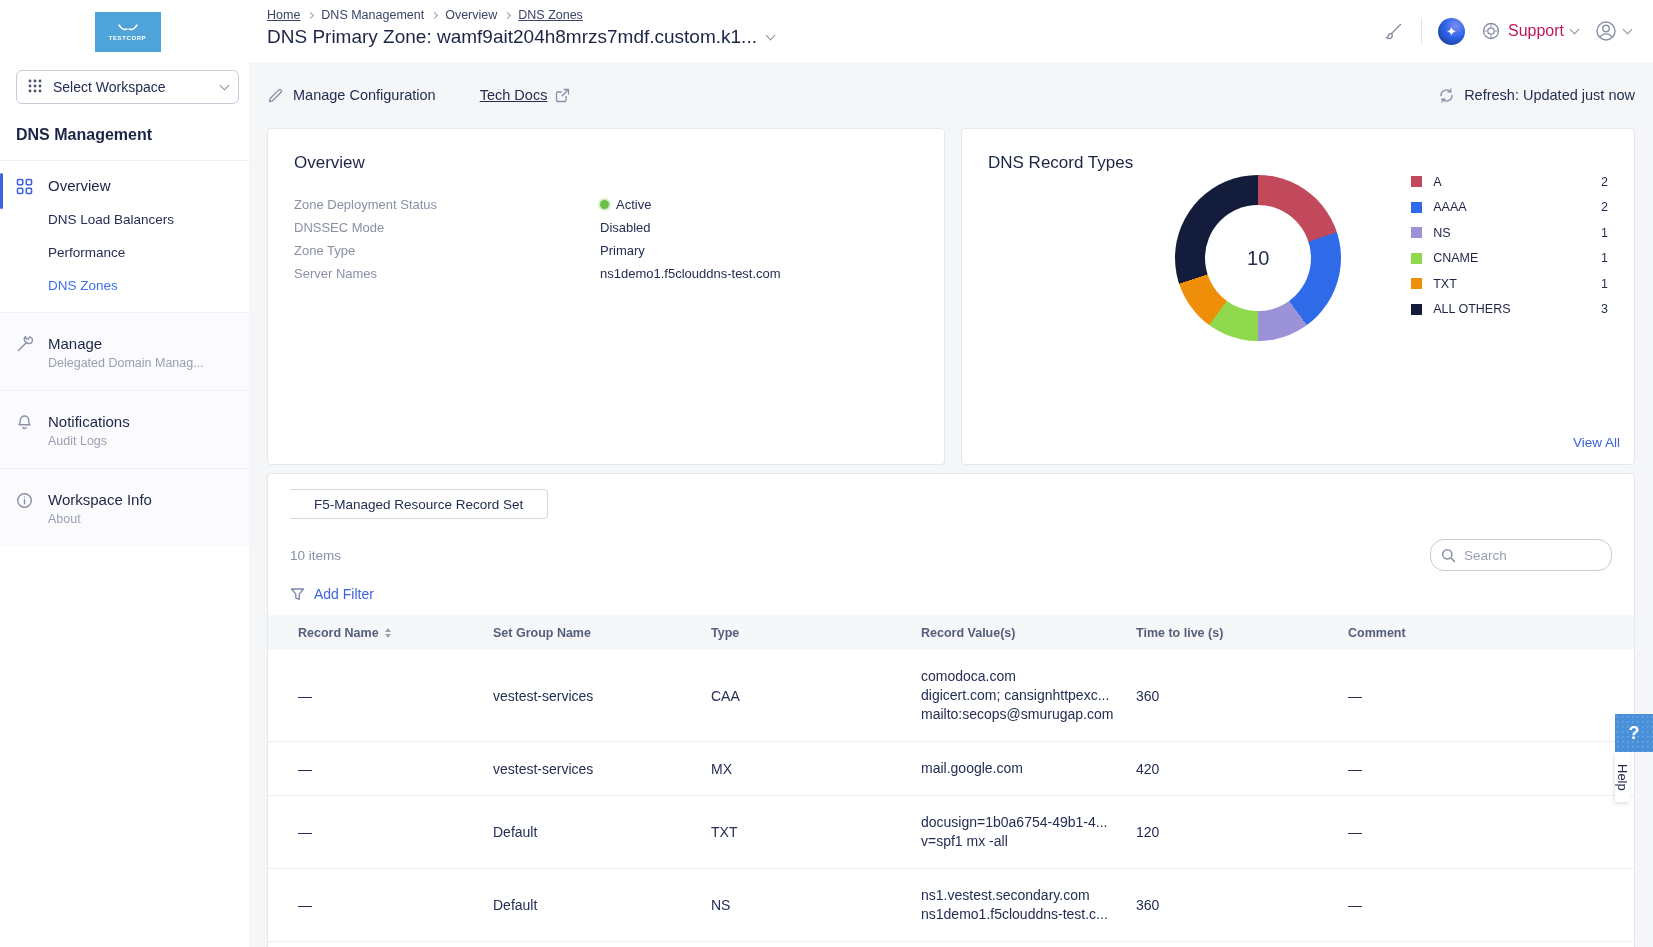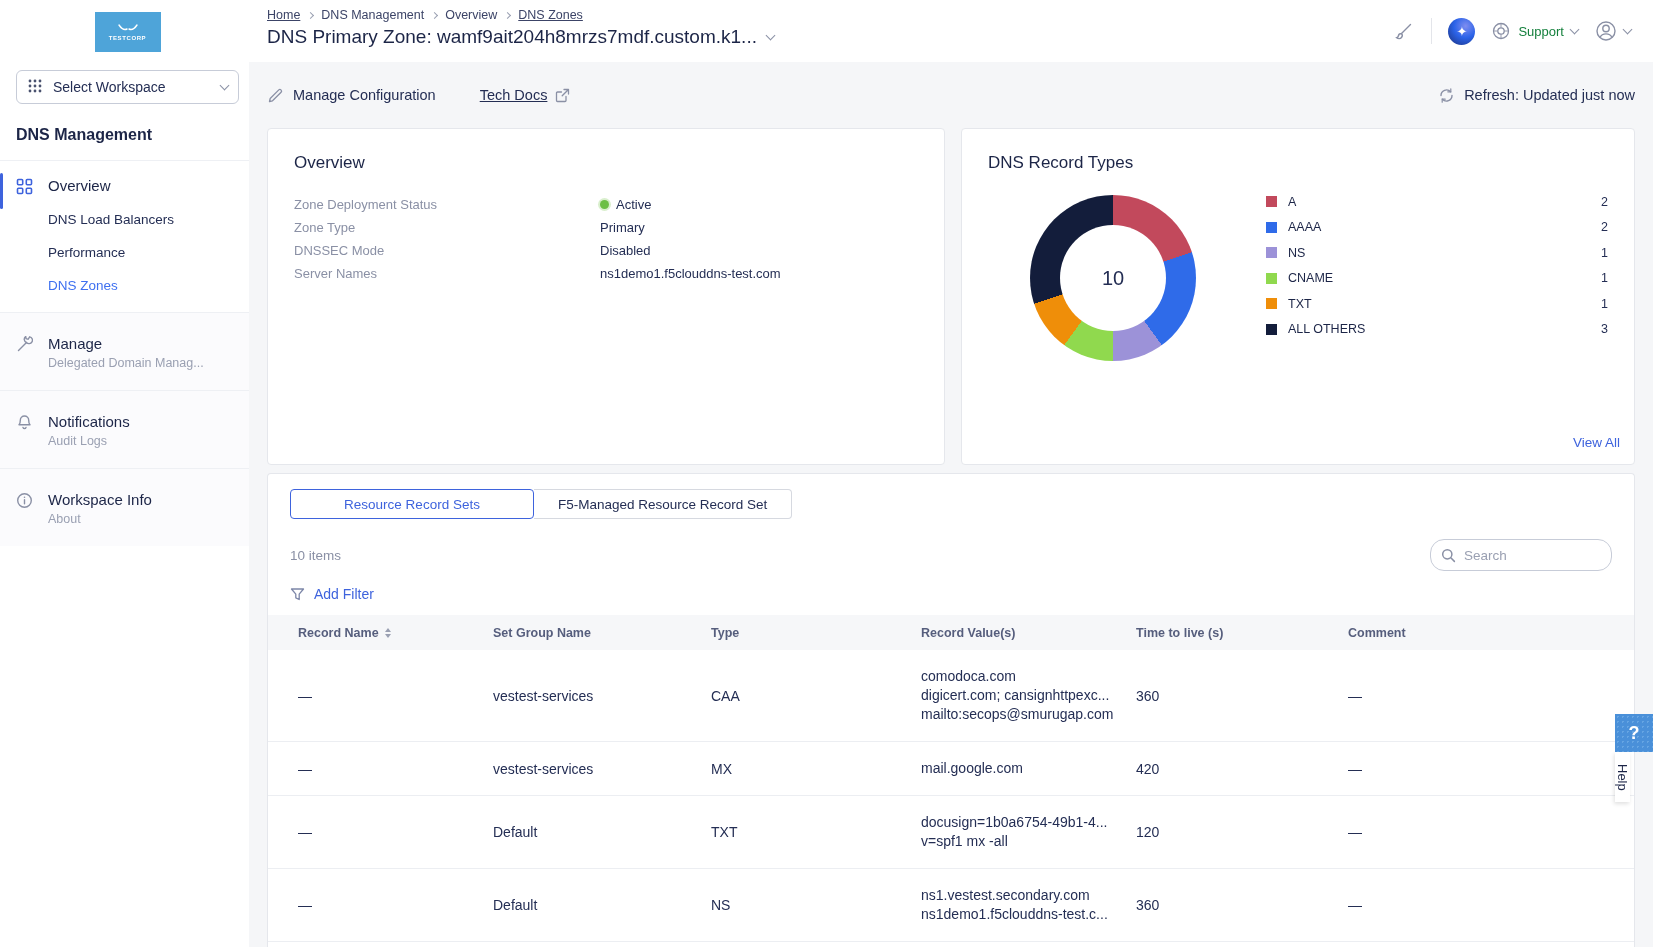--- a/index.html
+++ b/index.html
@@ -30,38 +30,38 @@
   .topbar { position:absolute; left:249px; top:0; right:0; height:62px; background:#fff; display:flex; }
   .topbar-left { padding:8px 0 0 18px; flex:1; min-width:0; }
   .crumbs { display:flex; align-items:center; gap:8px; font-size:12.5px; color:#3c4467; }
   .crumbs .link { text-decoration:underline; cursor:pointer; }
   .page-title-row { display:flex; align-items:center; gap:10px; margin-top:4px; }
   .page-title { font-size:19px; color:#1c2547; }
   .topbar-right { display:flex; align-items:center; gap:16px; padding-right:22px; }
   .tb-ic { color:#8a90a5; display:flex; cursor:pointer; }
   .tb-divider { width:1px; height:26px; background:#e3e5ea; }
   .ai-btn { width:27px; height:27px; border-radius:50%; background:radial-gradient(circle at 65% 30%, #7f8df0 0%, #2b63e8 45%, #1b2f7a 100%); color:#fff; display:flex; align-items:center; justify-content:center; font-size:13px; cursor:pointer; }
-  .support { display:flex; align-items:center; gap:7px; font-size:13px; color:#15803d; cursor:pointer; }
+  .support { display:flex; align-items:center; gap:7px; font-size:16px; color:#be185d; cursor:pointer; }
   .account { display:flex; align-items:center; gap:6px; cursor:pointer; color:#8a90a5; }
 
   .chev { width:7px; height:7px; border-right:1.6px solid #8a90a5; border-bottom:1.6px solid #8a90a5; transform:rotate(45deg); display:inline-block; margin-top:-3px; }
   .crumb-sep { width:5px; height:5px; border-right:1.4px solid #9aa0b2; border-top:1.4px solid #9aa0b2; transform:rotate(45deg); display:inline-block; }
 
   
   .content { position:absolute; left:249px; top:62px; right:0; bottom:0; background:#f5f6f8; padding:0 18px; overflow:hidden; }
   .toolbar { height:66px; display:flex; align-items:center; }
   .tool-item { display:flex; align-items:center; gap:9px; font-size:14.5px; color:#242e54; cursor:pointer; }
   .tool-item .ic { color:#8a90a5; display:flex; }
   .tech-docs { margin-left:44px; text-decoration:underline; font-weight:500; }
   .refresh { margin-left:auto; }
 
   .cards { display:flex; gap:16px; height:337px; }
   .card { background:#fff; border:1px solid #e5e7ec; border-radius:4px; }
   .overview-card { width:678px; padding:24px 26px; }
-  .chart-card { flex:1; padding:24px 26px 16px; position:relative; display:flex; flex-direction:column; }
+  .chart-card { flex:1; padding:24px 26px 16px; position:relative; display:flex; }
   .card-title { font-size:17px; color:#1c2547; }
   .kv { margin-top:20px; }
   .kv-row { display:flex; align-items:center; font-size:13px; height:23px; }
   .kv-label { width:306px; color:#8a90a5; }
   .kv-value { color:#242e54; display:flex; align-items:center; gap:7px; }
   .dot { width:9px; height:9px; border-radius:50%; background:#6cbf45; box-shadow:0 0 0 2px #d9efcd; }
 
   .chart-body { display:flex; margin-top:14px; flex:1; }
   .donut-wrap { width:166px; height:166px; position:relative; margin-left:42px; margin-top:8px; flex:none; }
   .donut { width:166px; height:166px; border-radius:50%; }
@@ -287,26 +287,26 @@
         <div class="card-title">Overview</div>
         <div class="kv">
           <div class="kv-row">
             <span class="kv-label">Zone Deployment Status</span>
             <span class="kv-value">
                 <span class="dot"></span>
                 <span>Active</span>
               </span>
           </div>
           <div class="kv-row">
+            <span class="kv-label">DNSSEC Mode</span>
+            <span class="kv-value">Disabled</span>
+          </div>
+          <div class="kv-row">
             <span class="kv-label">Zone Type</span>
             <span class="kv-value">Primary</span>
-          </div>
-          <div class="kv-row">
-            <span class="kv-label">DNSSEC Mode</span>
-            <span class="kv-value">Disabled</span>
           </div>
           <div class="kv-row">
             <span class="kv-label">Server Names</span>
             <span class="kv-value">ns1demo1.f5clouddns-test.com</span>
           </div>
         </div>
       </section>
 
       <section class="card chart-card">
         <div class="card-title">DNS Record Types</div>
@@ -349,21 +349,20 @@
                 <span class="cnt">3</span>
               </div>
             </div>
         </div>
         <span class="view-all">View All</span>
       </section>
     </div>
 
     <section class="table-card">
       <div class="tabs">
-        <span class="tab active">Resource Record Sets</span>
         <span class="tab inactive">F5-Managed Resource Record Set</span>
       </div>
 
       <div class="meta-row">
         <span class="items-count">10 items</span>
         <span class="search">
           <span class="ic">
             <svg width="15" height="15" viewBox="0 0 15 15" fill="none" stroke="currentColor" stroke-width="1.5" stroke-linecap="round">
                 <circle cx="6.3" cy="6.3" r="4.6"></circle>
                 <path d="M9.8 9.8 L13.4 13.4"></path>

